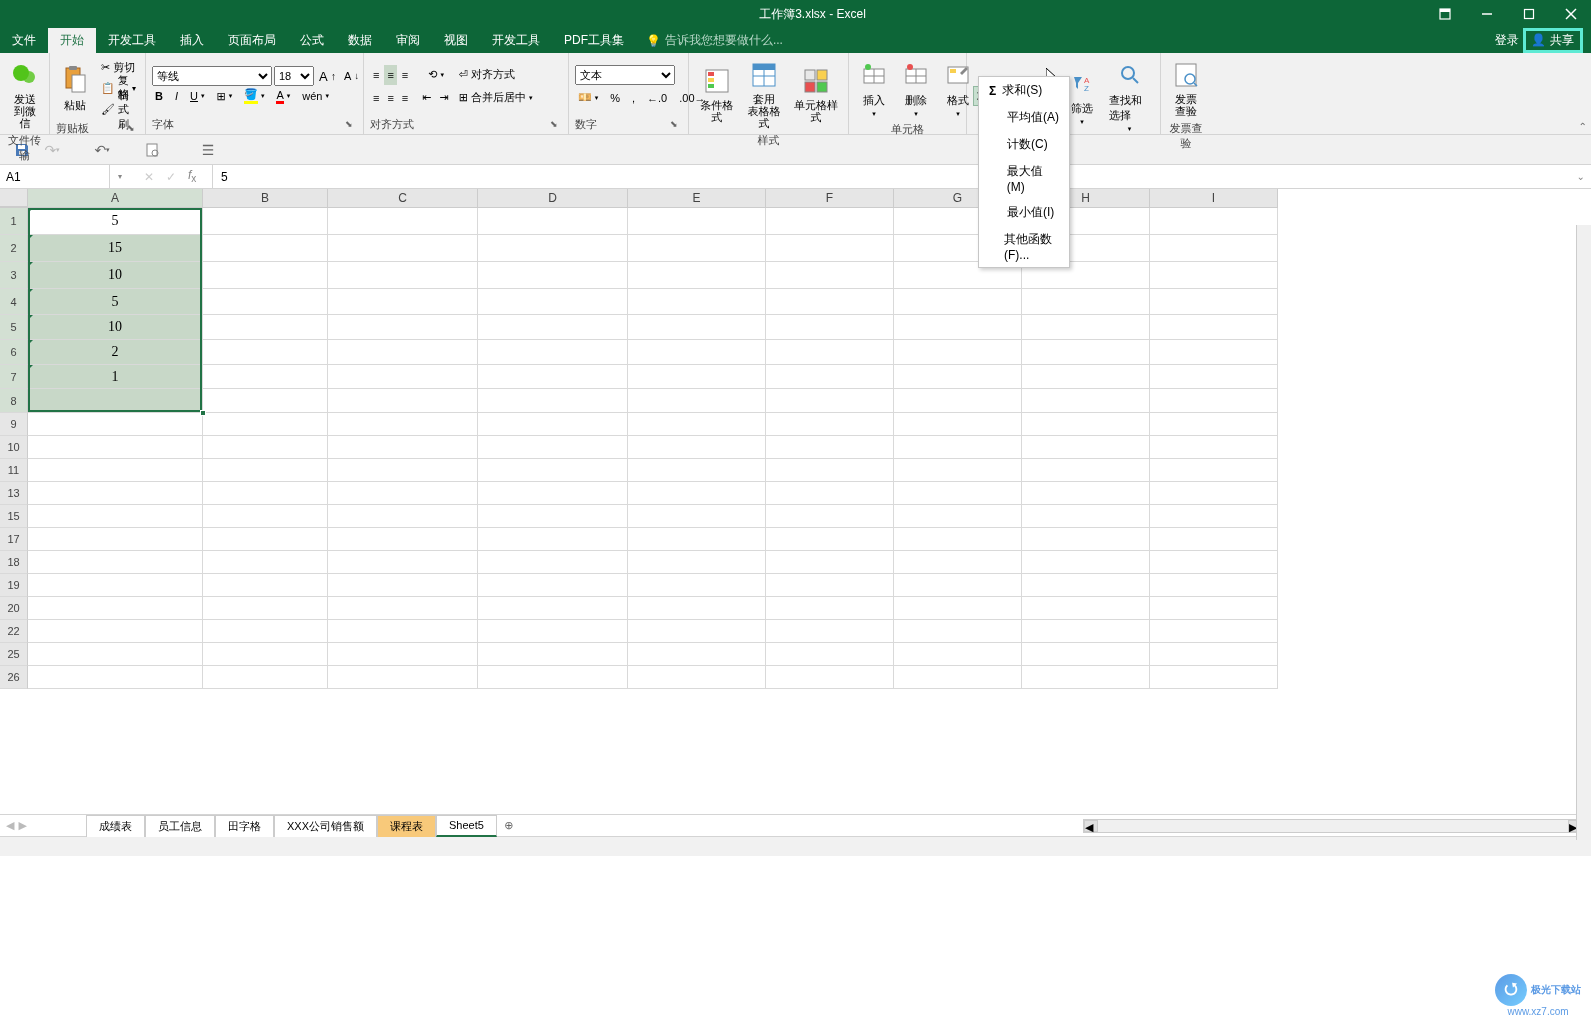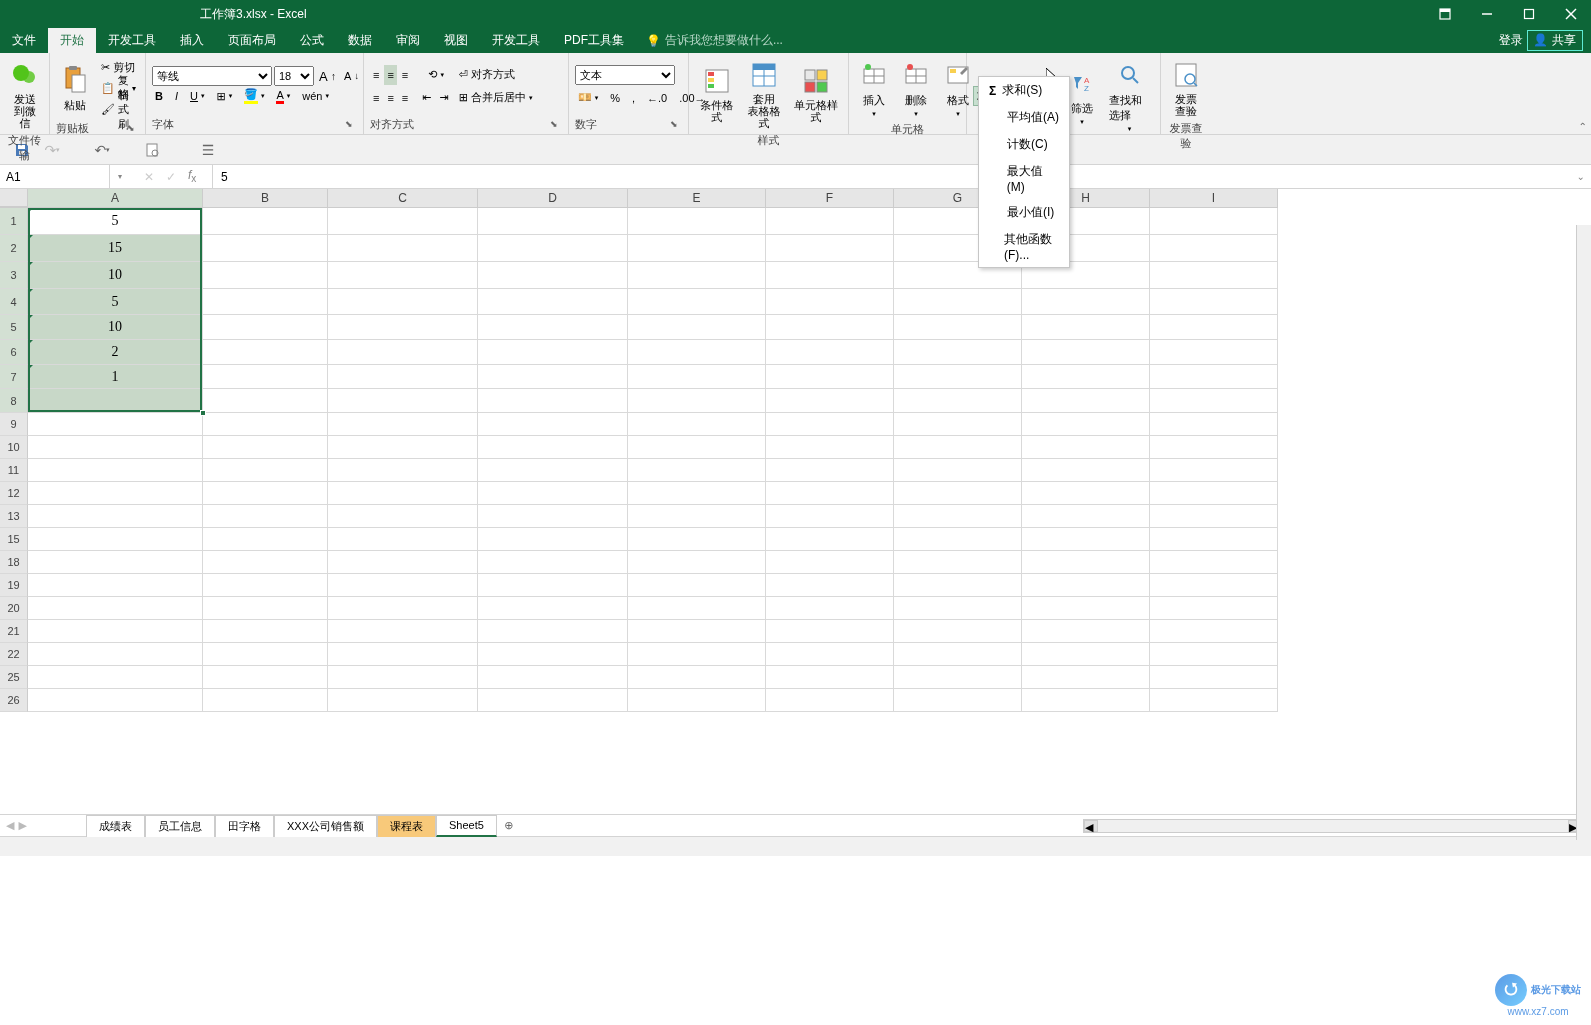--- a/index.html
+++ b/index.html
@@ -1,31 +1,31 @@
 <!DOCTYPE html>
 <html><head>
   <meta charset="utf-8">
   <style>
     * { margin: 0; padding: 0; box-sizing: border-box; font-family: "Microsoft YaHei", sans-serif; }
     body { background: #fff; width: 1591px; height: 1025px; overflow: hidden; position: relative; }
     
     
     .title-bar { background: #0d6638; height: 28px; display: flex; align-items: center; justify-content: space-between; color: #fff; font-size: 12px; }
     .title-bar .left-spacer { width: 200px; }
-    .title-bar .title { flex: 1; }
+    .title-bar .title { flex: 1; text-align: center; }
     .title-bar .controls { display: flex; gap: 2px; }
     .title-bar .btn { width: 40px; height: 28px; display: flex; align-items: center; justify-content: center; cursor: pointer; }
     
     
     .ribbon-tabs { background: #0d6638; height: 25px; display: flex; align-items: center; color: #fff; font-size: 12px; }
     .ribbon-tabs .tab { padding: 0 12px; height: 25px; display: flex; align-items: center; cursor: pointer; }
     .ribbon-tabs .tab.active { background: #f1f1f1; color: #217346; font-weight: 500; }
     .ribbon-tabs .tell-me { margin-left: 10px; color: #b8d8c8; display: flex; align-items: center; gap: 4px; }
     .ribbon-tabs .right { margin-left: auto; display: flex; align-items: center; gap: 4px; padding-right: 8px; }
-    .ribbon-tabs .share-btn { background: #0d6638; border: 1px solid #5eead4; padding: 1px 6px; }
+    .ribbon-tabs .share-btn { background: #0d6638; border: 3px solid #5eead4; padding: 1px 6px; }
     
     
     .ribbon { background: #f1f1f1; border-bottom: 1px solid #d4d4d4; height: 82px; display: flex; position: relative; }
     .ribbon-group { border-right: 1px solid #d4d4d4; padding: 4px 6px 0; display: flex; flex-direction: column; justify-content: space-between; }
     .ribbon-group .label { text-align: center; font-size: 11px; color: #444; padding: 2px 0; }
     .ribbon-group .content { display: flex; gap: 4px; flex: 1; }
     .ribbon-btn-lg { display: flex; flex-direction: column; align-items: center; justify-content: center; gap: 2px; font-size: 11px; padding: 2px 4px; cursor: pointer; min-width: 38px; }
     .ribbon-btn-lg .icon { width: 32px; height: 32px; display: flex; align-items: center; justify-content: center; }
     .ribbon-btn-sm { display: flex; align-items: center; gap: 3px; font-size: 11px; padding: 1px 3px; cursor: pointer; height: 20px; }
     .ribbon-col { display: flex; flex-direction: column; gap: 1px; justify-content: center; }
@@ -650,32 +650,20 @@
         <div class="cell" style="width:125px;height:23px;position:relative"></div>
         <div class="cell" style="width:150px;height:23px;position:relative"></div>
         <div class="cell" style="width:150px;height:23px;position:relative"></div>
         <div class="cell" style="width:138px;height:23px;position:relative"></div>
         <div class="cell" style="width:128px;height:23px;position:relative"></div>
         <div class="cell" style="width:128px;height:23px;position:relative"></div>
         <div class="cell" style="width:128px;height:23px;position:relative"></div>
         <div class="cell" style="width:128px;height:23px;position:relative"></div>
       </div>
       <div class="grid-row" style="height:23px">
-        <div class="row-hdr" style="height:23px">12</div>
-        <div class="cell" style="width:175px;height:23px;position:relative"></div>
-        <div class="cell" style="width:125px;height:23px;position:relative"></div>
-        <div class="cell" style="width:150px;height:23px;position:relative"></div>
-        <div class="cell" style="width:150px;height:23px;position:relative"></div>
-        <div class="cell" style="width:138px;height:23px;position:relative"></div>
-        <div class="cell" style="width:128px;height:23px;position:relative"></div>
-        <div class="cell" style="width:128px;height:23px;position:relative"></div>
-        <div class="cell" style="width:128px;height:23px;position:relative"></div>
-        <div class="cell" style="width:128px;height:23px;position:relative"></div>
-      </div>
-      <div class="grid-row" style="height:23px">
         <div class="row-hdr" style="height:23px">13</div>
         <div class="cell" style="width:175px;height:23px;position:relative"></div>
         <div class="cell" style="width:125px;height:23px;position:relative"></div>
         <div class="cell" style="width:150px;height:23px;position:relative"></div>
         <div class="cell" style="width:150px;height:23px;position:relative"></div>
         <div class="cell" style="width:138px;height:23px;position:relative"></div>
         <div class="cell" style="width:128px;height:23px;position:relative"></div>
         <div class="cell" style="width:128px;height:23px;position:relative"></div>
         <div class="cell" style="width:128px;height:23px;position:relative"></div>
         <div class="cell" style="width:128px;height:23px;position:relative"></div>
@@ -686,20 +674,32 @@
         <div class="cell" style="width:125px;height:23px;position:relative"></div>
         <div class="cell" style="width:150px;height:23px;position:relative"></div>
         <div class="cell" style="width:150px;height:23px;position:relative"></div>
         <div class="cell" style="width:138px;height:23px;position:relative"></div>
         <div class="cell" style="width:128px;height:23px;position:relative"></div>
         <div class="cell" style="width:128px;height:23px;position:relative"></div>
         <div class="cell" style="width:128px;height:23px;position:relative"></div>
         <div class="cell" style="width:128px;height:23px;position:relative"></div>
       </div>
       <div class="grid-row" style="height:23px">
+        <div class="row-hdr" style="height:23px">17</div>
+        <div class="cell" style="width:175px;height:23px;position:relative"></div>
+        <div class="cell" style="width:125px;height:23px;position:relative"></div>
+        <div class="cell" style="width:150px;height:23px;position:relative"></div>
+        <div class="cell" style="width:150px;height:23px;position:relative"></div>
+        <div class="cell" style="width:138px;height:23px;position:relative"></div>
+        <div class="cell" style="width:128px;height:23px;position:relative"></div>
+        <div class="cell" style="width:128px;height:23px;position:relative"></div>
+        <div class="cell" style="width:128px;height:23px;position:relative"></div>
+        <div class="cell" style="width:128px;height:23px;position:relative"></div>
+      </div>
+      <div class="grid-row" style="height:23px">
         <div class="row-hdr" style="height:23px">18</div>
         <div class="cell" style="width:175px;height:23px;position:relative"></div>
         <div class="cell" style="width:125px;height:23px;position:relative"></div>
         <div class="cell" style="width:150px;height:23px;position:relative"></div>
         <div class="cell" style="width:150px;height:23px;position:relative"></div>
         <div class="cell" style="width:138px;height:23px;position:relative"></div>
         <div class="cell" style="width:128px;height:23px;position:relative"></div>
         <div class="cell" style="width:128px;height:23px;position:relative"></div>
         <div class="cell" style="width:128px;height:23px;position:relative"></div>
         <div class="cell" style="width:128px;height:23px;position:relative"></div>
@@ -711,32 +711,20 @@
         <div class="cell" style="width:150px;height:23px;position:relative"></div>
         <div class="cell" style="width:150px;height:23px;position:relative"></div>
         <div class="cell" style="width:138px;height:23px;position:relative"></div>
         <div class="cell" style="width:128px;height:23px;position:relative"></div>
         <div class="cell" style="width:128px;height:23px;position:relative"></div>
         <div class="cell" style="width:128px;height:23px;position:relative"></div>
         <div class="cell" style="width:128px;height:23px;position:relative"></div>
       </div>
       <div class="grid-row" style="height:23px">
         <div class="row-hdr" style="height:23px">20</div>
-        <div class="cell" style="width:175px;height:23px;position:relative"></div>
-        <div class="cell" style="width:125px;height:23px;position:relative"></div>
-        <div class="cell" style="width:150px;height:23px;position:relative"></div>
-        <div class="cell" style="width:150px;height:23px;position:relative"></div>
-        <div class="cell" style="width:138px;height:23px;position:relative"></div>
-        <div class="cell" style="width:128px;height:23px;position:relative"></div>
-        <div class="cell" style="width:128px;height:23px;position:relative"></div>
-        <div class="cell" style="width:128px;height:23px;position:relative"></div>
-        <div class="cell" style="width:128px;height:23px;position:relative"></div>
-      </div>
-      <div class="grid-row" style="height:23px">
-        <div class="row-hdr" style="height:23px">21</div>
         <div class="cell" style="width:175px;height:23px;position:relative"></div>
         <div class="cell" style="width:125px;height:23px;position:relative"></div>
         <div class="cell" style="width:150px;height:23px;position:relative"></div>
         <div class="cell" style="width:150px;height:23px;position:relative"></div>
         <div class="cell" style="width:138px;height:23px;position:relative"></div>
         <div class="cell" style="width:128px;height:23px;position:relative"></div>
         <div class="cell" style="width:128px;height:23px;position:relative"></div>
         <div class="cell" style="width:128px;height:23px;position:relative"></div>
         <div class="cell" style="width:128px;height:23px;position:relative"></div>
       </div>

